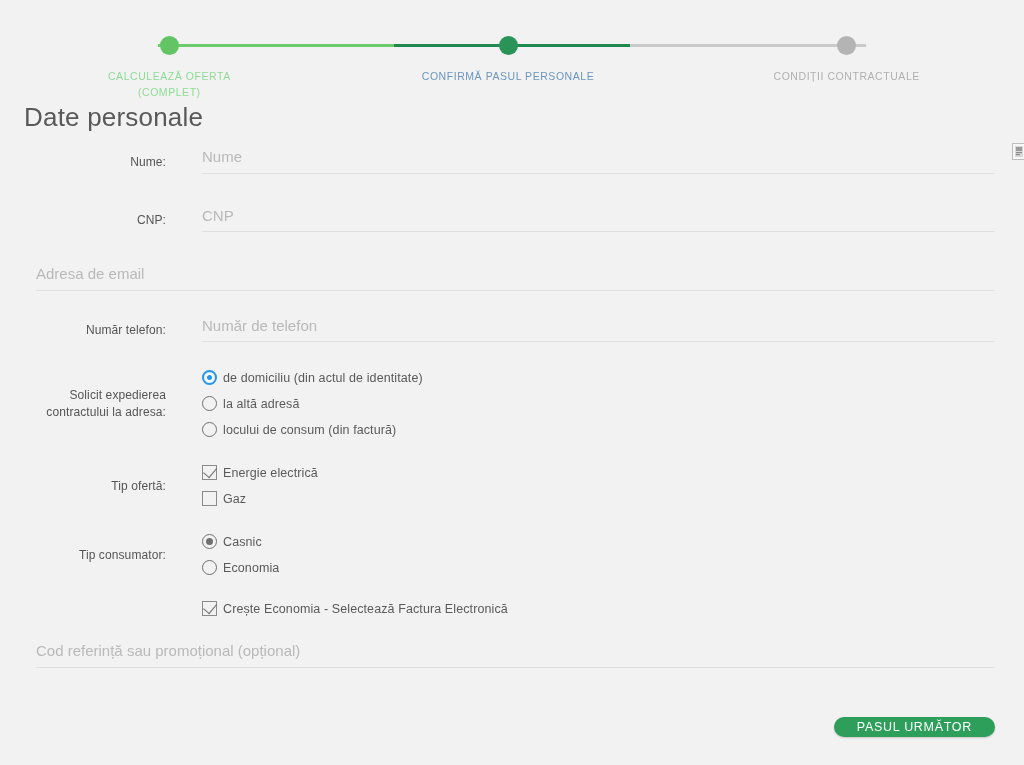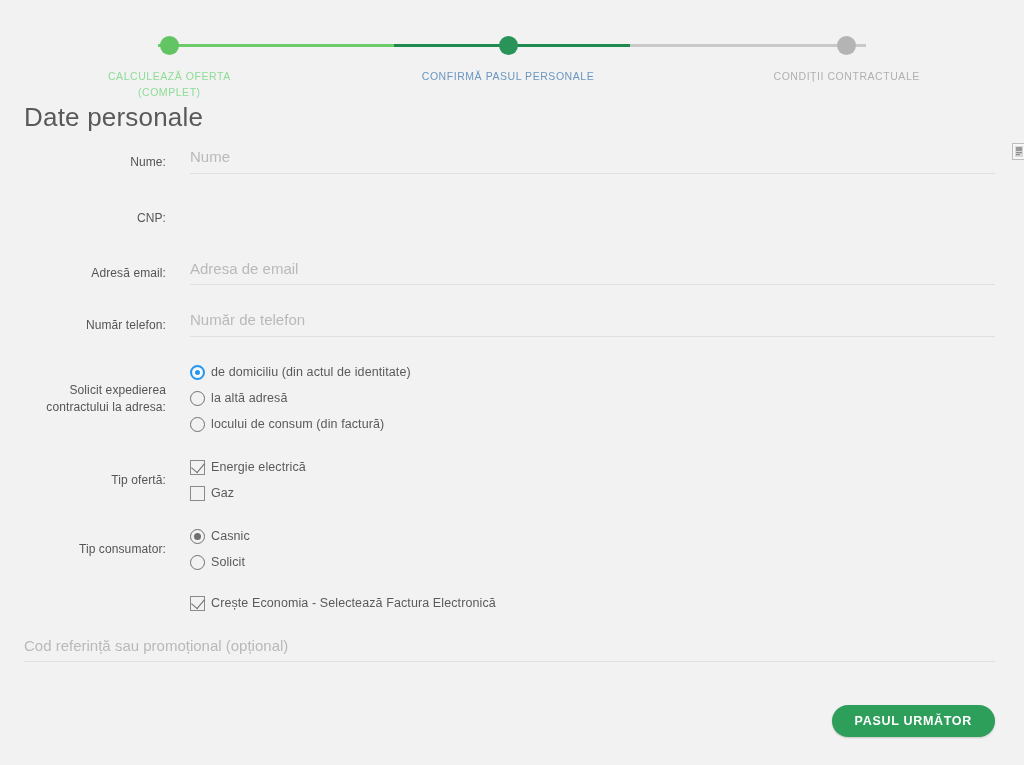--- a/index.html
+++ b/index.html
@@ -54,21 +54,21 @@
 
   
   .form { padding: 14px 0 0 0; }
   .row { display: flex; align-items: center; }
   .lbl {
     width: 166px; flex: 0 0 166px; text-align: right;
     font-size: 12px; color: #555; line-height: 17px;
     padding-top: 3px; letter-spacing: .1px;
   }
   .lbl .l2 { display: block; }
-  .field { flex: 1 1 auto; margin-left: 24px; margin-right: 29px; position: relative; }
+  .field { flex: 1 1 auto; margin-left: 36px; margin-right: 29px; position: relative; }
 
   .txt {
     width: 100%; border: 0; border-bottom: 1px solid #e0e0e0;
     background: transparent; outline: none;
     font-family: "Liberation Sans", sans-serif;
     font-size: 15px; color: #777;
     padding: 0 0 8px 0; height: 25px;
     border-radius: 0;
   }
   .txt::placeholder { color: #b9b9b9; }
@@ -117,23 +117,23 @@
     left: 3px; top: -1px; width: 7px; height: 11px;
     border-right: 1.5px solid #6e6e6e; border-bottom: 1.5px solid #6e6e6e;
     transform: rotate(40deg);
   }
 
   
   .footer { position: absolute; right: 29px; bottom: 28px; }
   .btn-next {
     background: #2e9e5b; color: #ffffff;
     border: 0; border-radius: 19px;
-    padding: 0 23px; height: 32px;
+    padding: 0 23px; height: 20px;
     font-family: "Liberation Sans", sans-serif;
-    font-size: 12.5px; font-weight: bold; letter-spacing: .7px;
+    font-size: 12.5px; font-weight: normal; letter-spacing: .7px;
     cursor: pointer;
     box-shadow: 0 1px 2px rgba(0,0,0,.18);
   }
 </style>
 </head>
 <body>
 
 <div class="stepper">
   <div class="step-track">
     <div class="seg done-light"></div>
@@ -183,26 +183,28 @@
           <rect x="1" y="8" width="4" height="1.2" fill="#8d8d8d"></rect>
         </svg>
       </span>
     </div>
   </div>
 
   <div class="gap-lg"></div>
 
   <div class="row">
     <div class="lbl">CNP:</div>
+    <div class="field">
+      <input class="txt" type="text" placeholder="CNP" style="">
+    </div>
   </div>
 
   <div class="gap-lg"></div>
 
   <div class="row">
-    <div class="lbl">Adresă email:</div>
     <div class="field">
       <input class="txt" type="text" placeholder="Adresa de email" style="">
     </div>
   </div>
 
   <div class="gap-md"></div>
 
   <div class="row">
     <div class="lbl">Număr telefon:</div>
     <div class="field">
@@ -258,21 +260,21 @@
   <div class="row">
     <div class="lbl">Tip consumator:</div>
     <div class="field">
       <div class="choices">
         <label class="choice">
           <span class="radio gray-on"></span>
           <span class="ctext">Casnic</span>
         </label>
         <label class="choice">
           <span class="radio gray-off"></span>
-          <span class="ctext">Solicit</span>
+          <span class="ctext">Economia</span>
         </label>
       </div>
     </div>
   </div>
 
   <div class="gap-md"></div>
 
   <div class="row">
     <div class="lbl"></div>
     <div class="field">

